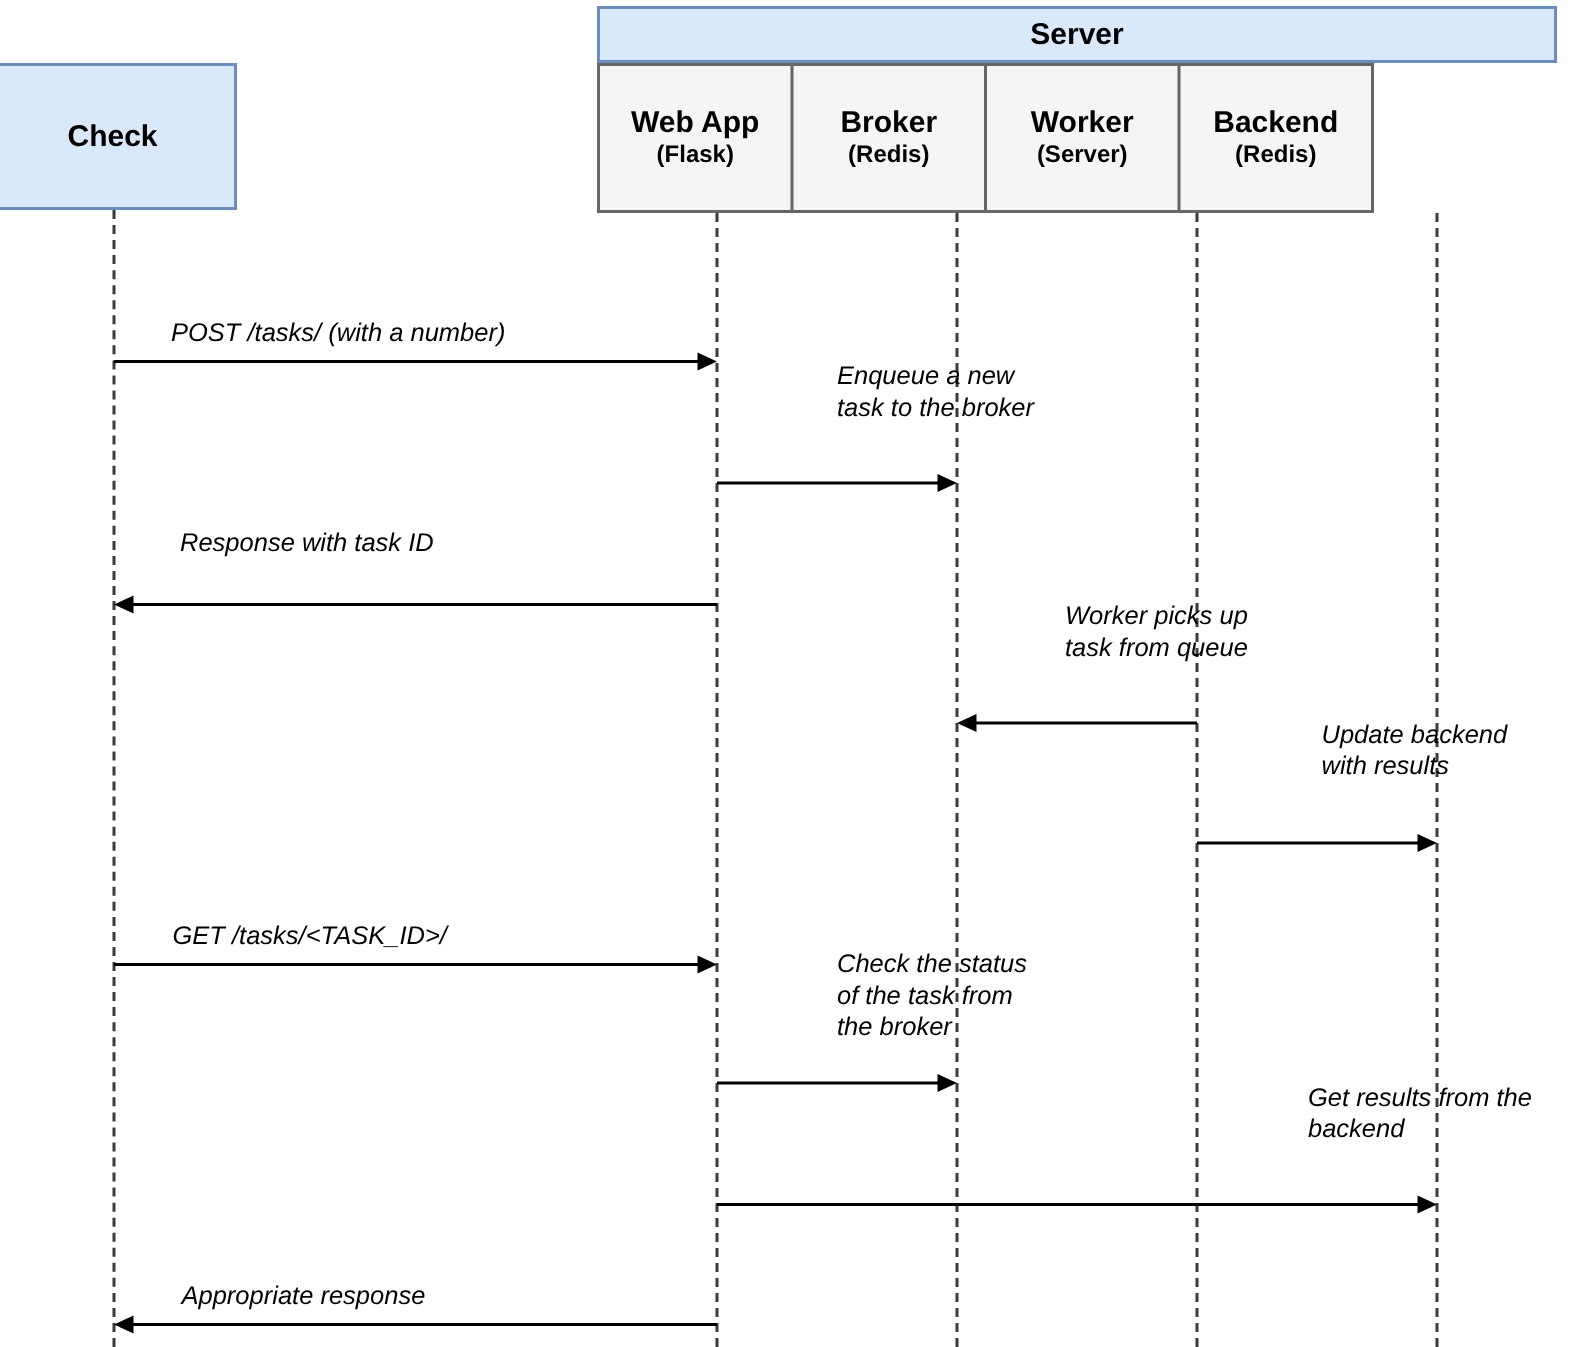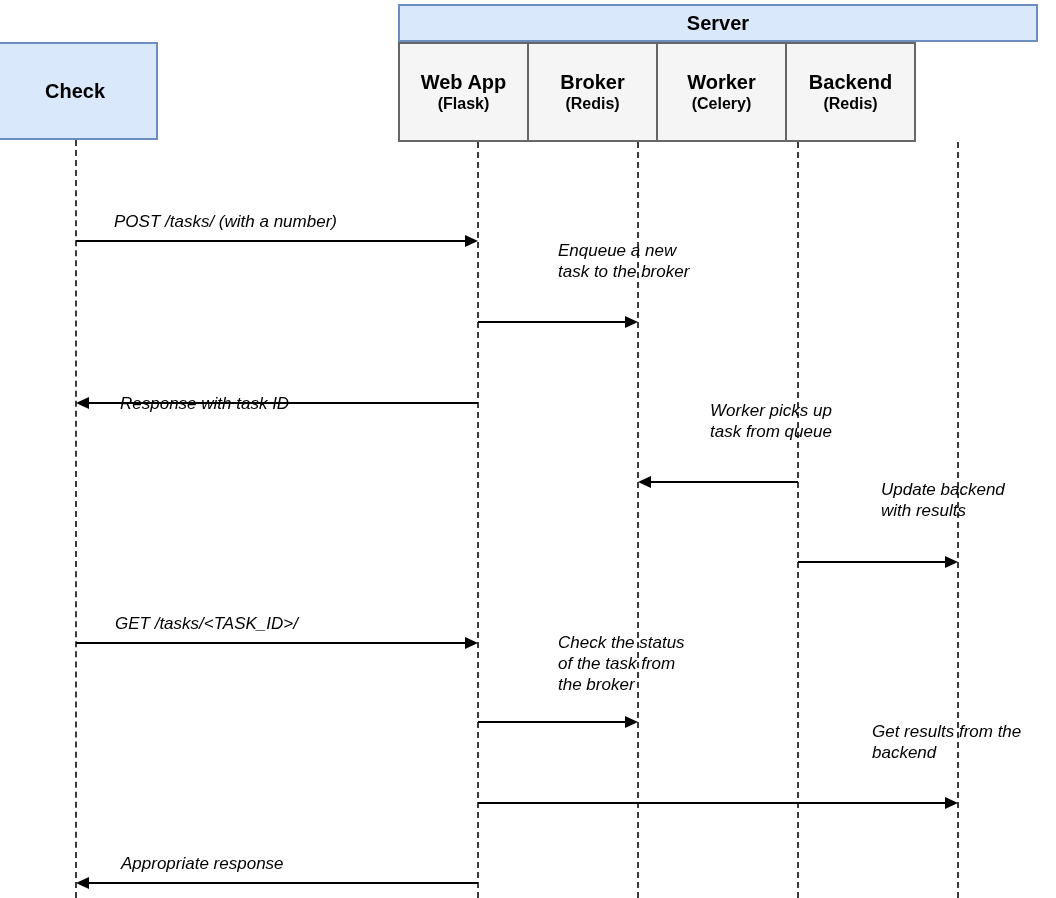--- a/index.html
+++ b/index.html
@@ -131,21 +131,21 @@
     <div class="cell">
       <span class="box-title">Web App</span>
       <span class="box-sub">(Flask)</span>
     </div>
     <div class="cell">
       <span class="box-title">Broker</span>
       <span class="box-sub">(Redis)</span>
     </div>
     <div class="cell">
       <span class="box-title">Worker</span>
-      <span class="box-sub">(Celery)</span>
+      <span class="box-sub">(Server)</span>
     </div>
     <div class="cell">
       <span class="box-title">Backend</span>
       <span class="box-sub">(Redis)</span>
     </div>
   </div>
 
   <div id="lifelines">
       <div class="lifeline" style="left: 75px; top: 140px; height: 758px;"></div>
       <div class="lifeline" style="left: 477px; top: 142px; height: 756px;"></div>
@@ -156,21 +156,21 @@
   <div id="messages">
       <div class="msg-line" style="top: 240px; left: 76px; width: 391px;"></div>
       <div class="msg-head right" style="top: 235px; left: 465px;"></div>
       <div class="msg-label" style="left: 114px; top: 211px;">POST /tasks/ (with a number)</div>
       <div class="msg-line" style="top: 321px; left: 478px; width: 149px;"></div>
       <div class="msg-head right" style="top: 316px; left: 625px;"></div>
       <div class="msg-label" style="left: 558px; top: 240px;">Enqueue a new
 task to the broker</div>
       <div class="msg-line" style="top: 402px; left: 87px; width: 391px;"></div>
       <div class="msg-head left" style="top: 397px; left: 76px;"></div>
-      <div class="msg-label" style="left: 120px; top: 393px;">Response with task ID</div>
+      <div class="msg-label" style="left: 120px; top: 351px;">Response with task ID</div>
       <div class="msg-line" style="top: 481px; left: 649px; width: 149px;"></div>
       <div class="msg-head left" style="top: 476px; left: 638px;"></div>
       <div class="msg-label" style="left: 710px; top: 400px; text-align: center;">Worker picks up
 task from queue</div>
       <div class="msg-line" style="top: 561px; left: 798px; width: 149px;"></div>
       <div class="msg-head right" style="top: 556px; left: 945px;"></div>
       <div class="msg-label" style="left: 881px; top: 479px;">Update backend
 with results</div>
       <div class="msg-line" style="top: 642px; left: 76px; width: 391px;"></div>
       <div class="msg-head right" style="top: 637px; left: 465px;"></div>

